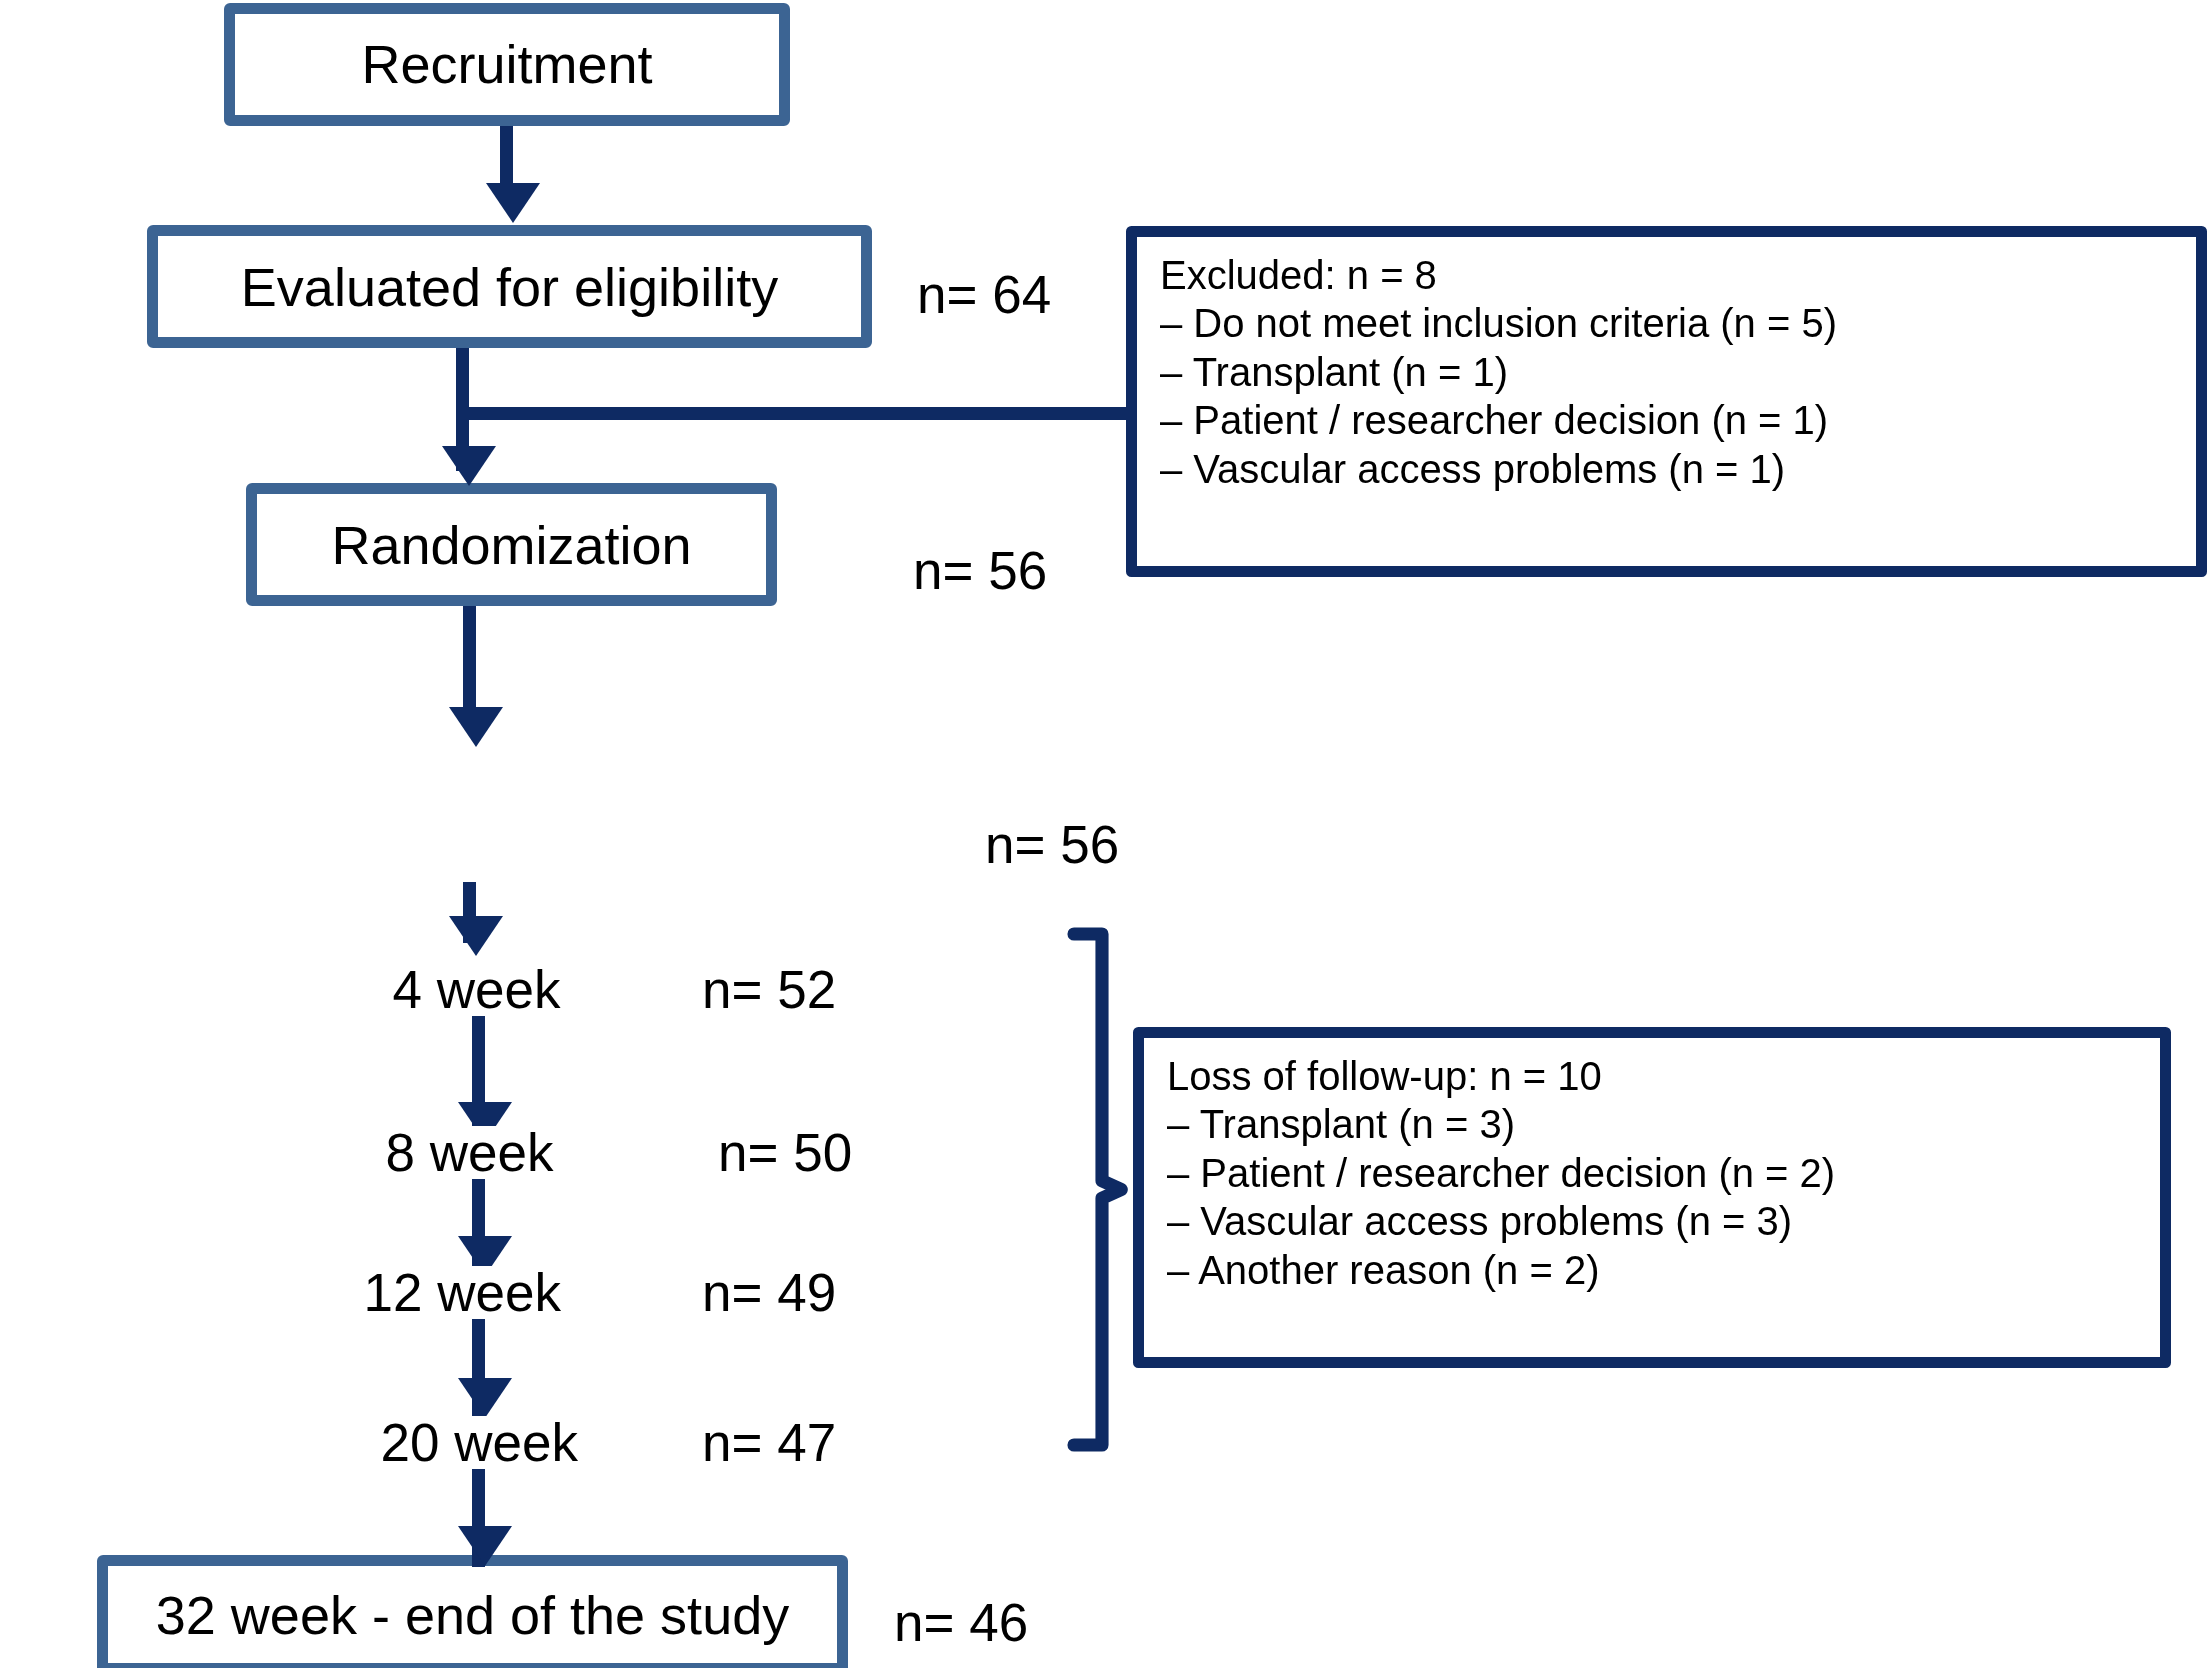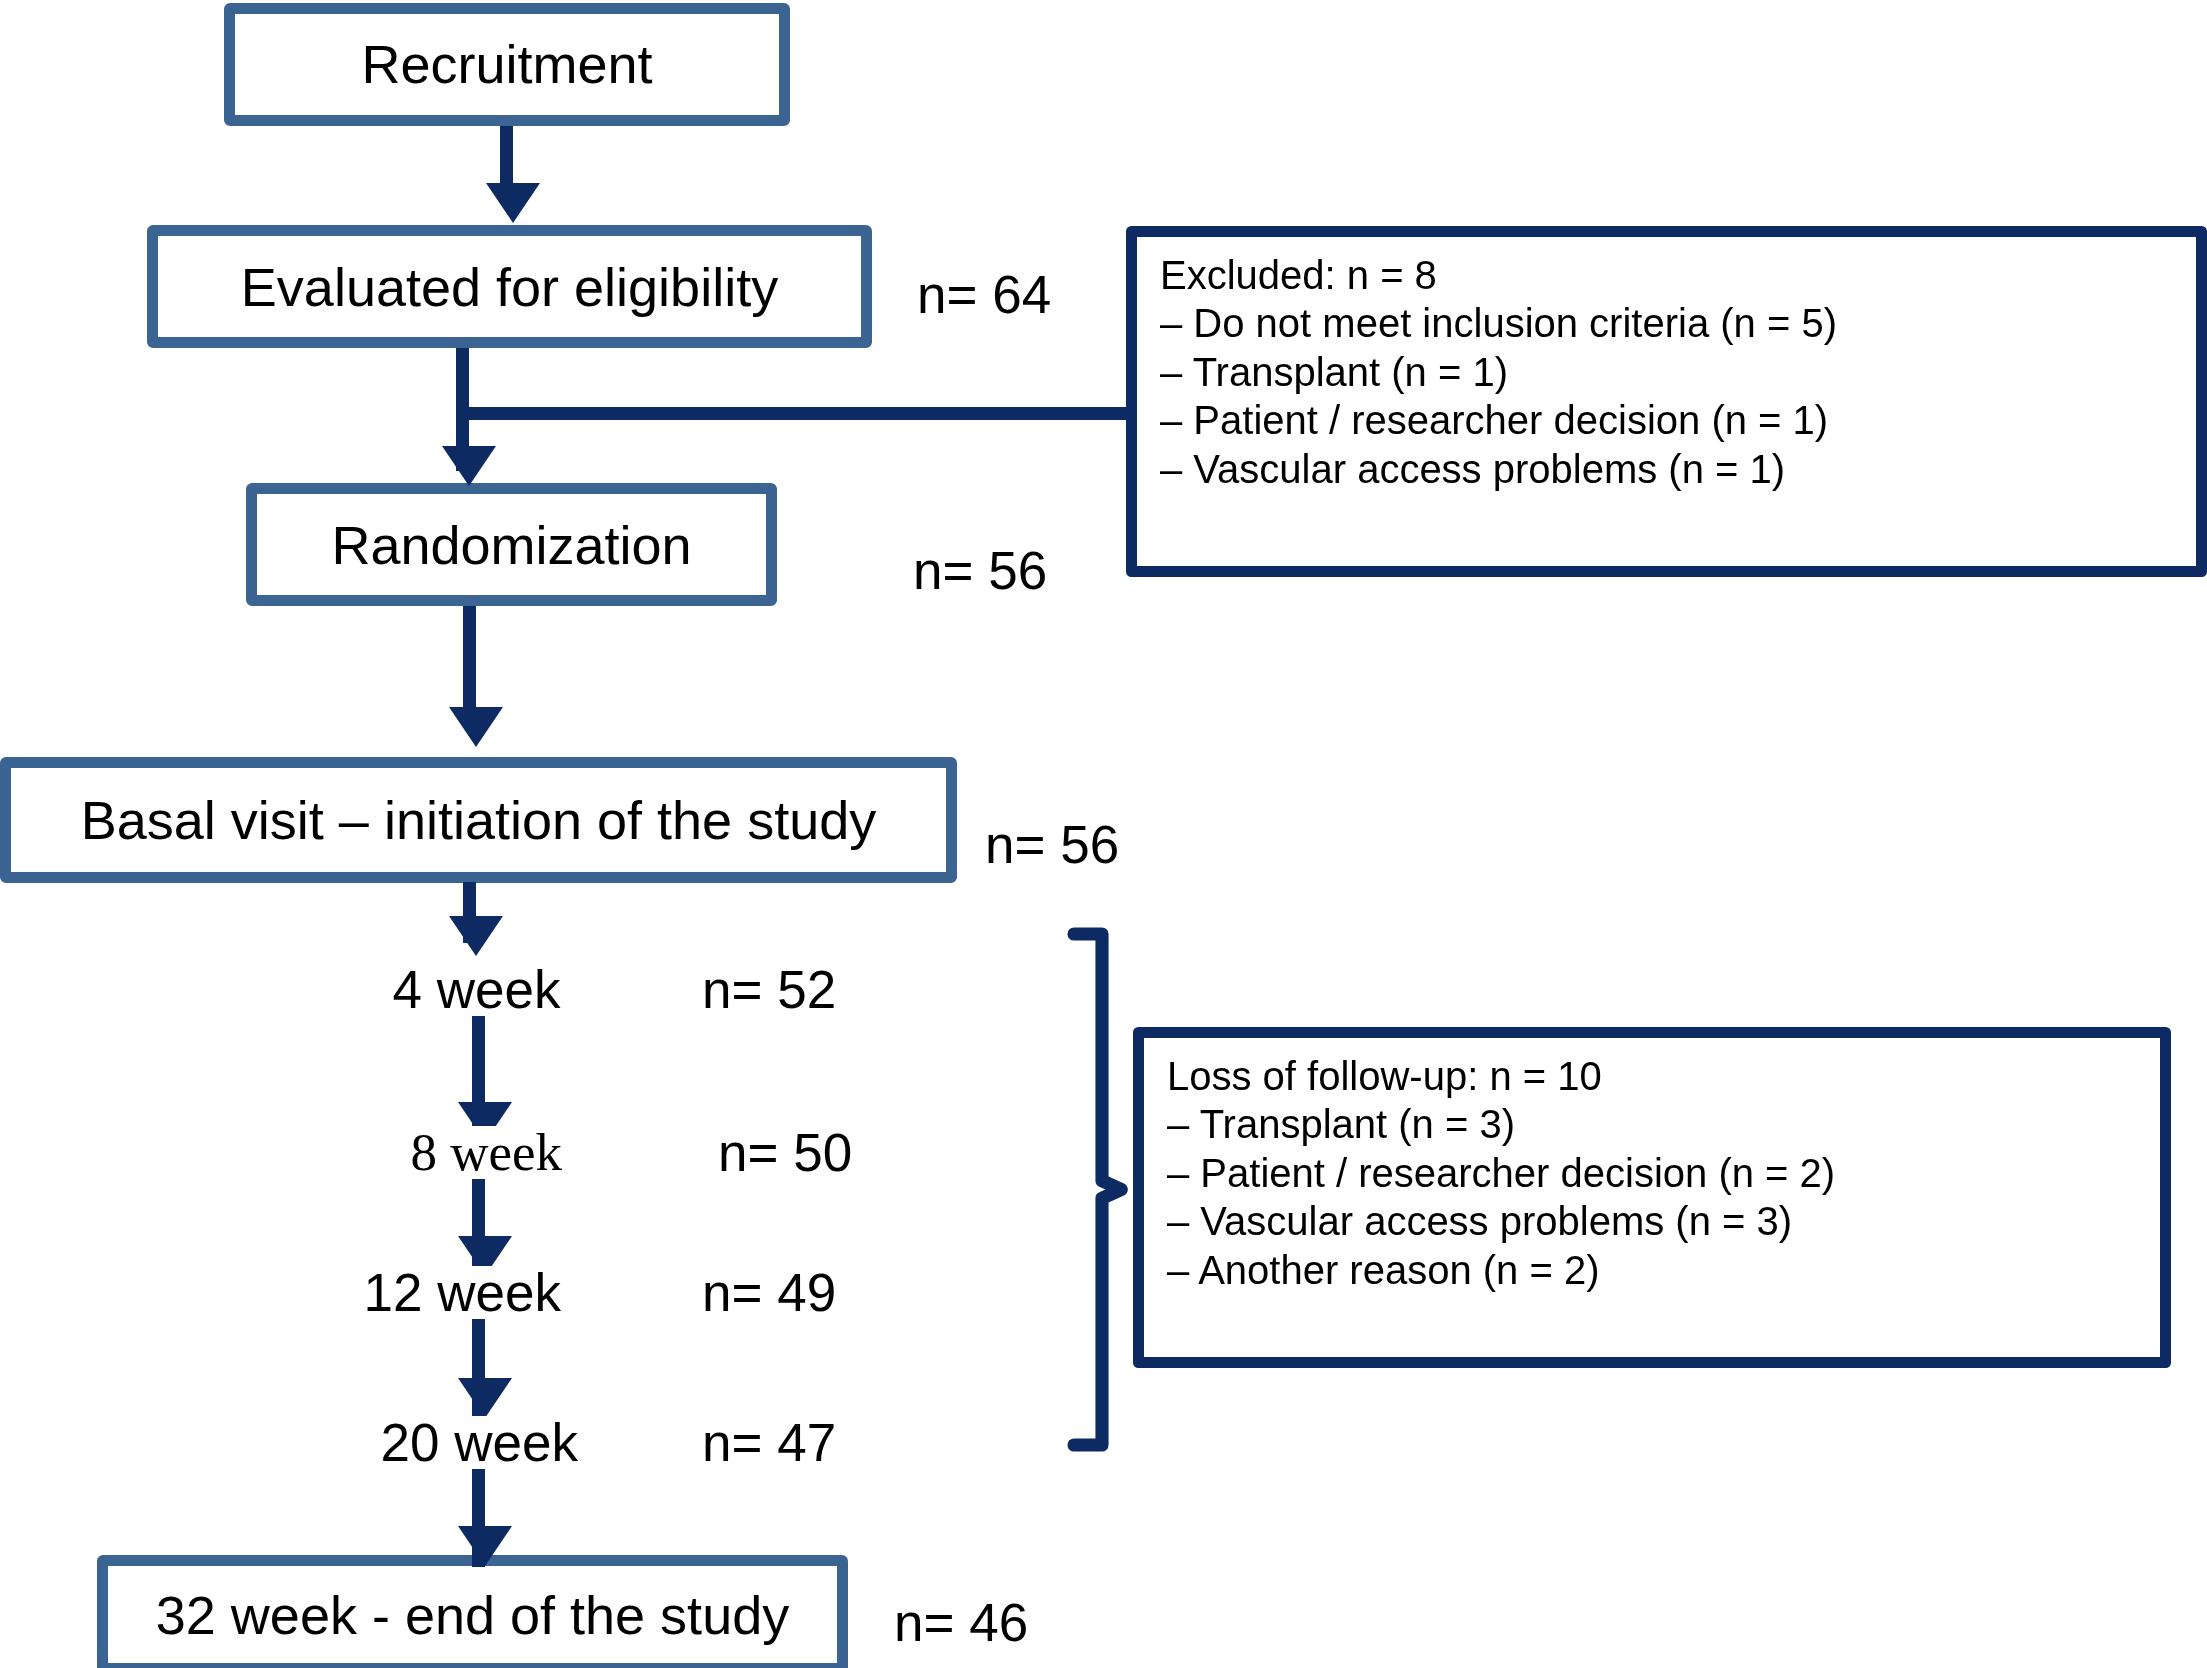--- a/index.html
+++ b/index.html
@@ -133,35 +133,32 @@
   </div>
 
   <div class="stage-box" style="left:246px; top:483px; width:531px; height:123px;">
     <span class="stage-label">Randomization</span>
   </div>
   <div class="n-label" style="left:913px; top:544px;">n= 56</div>
 
   <div class="v-line" style="left:463px; top:606px; height:114px;"></div>
   <div class="arrow-head" style="left:449px; top:707px;"></div>
 
-  <div class="stage-box" style="left:0px; top:757px; width:957px; height:126px;">
-    <span class="stage-label">Basal visit – initiation of the study</span>
-  </div>
   <div class="n-label" style="left:985px; top:818px;">n= 56</div>
 
   <div class="v-line" style="left:463px; top:882px; height:61px;"></div>
   <div class="arrow-head" style="left:449px; top:916px;"></div>
 
   <div class="week-label" style="left:389px; top:963px;">4 week</div>
   <div class="n-label" style="left:702px; top:963px;">n= 52</div>
 
   <div class="v-line" style="left:472px; top:1011px; height:123px;"></div>
   <div class="arrow-head" style="left:458px; top:1102px;"></div>
 
-  <div class="week-label" style="left:407px; top:1126px;font-family:Liberation Serif, serif;">8 week</div>
+  <div class="week-label" style="left:382px; top:1126px;">8 week</div>
   <div class="n-label" style="left:702px; top:1126px;margin-left:16px;">n= 50</div>
 
   <div class="v-line" style="left:472px; top:1176px; height:114px;"></div>
   <div class="arrow-head" style="left:458px; top:1236px;"></div>
 
   <div class="week-label" style="left:360px; top:1266px;">12 week</div>
   <div class="n-label" style="left:702px; top:1266px;">n= 49</div>
 
   <div class="v-line" style="left:472px; top:1317px; height:119px;"></div>
   <div class="arrow-head" style="left:458px; top:1378px;"></div>

